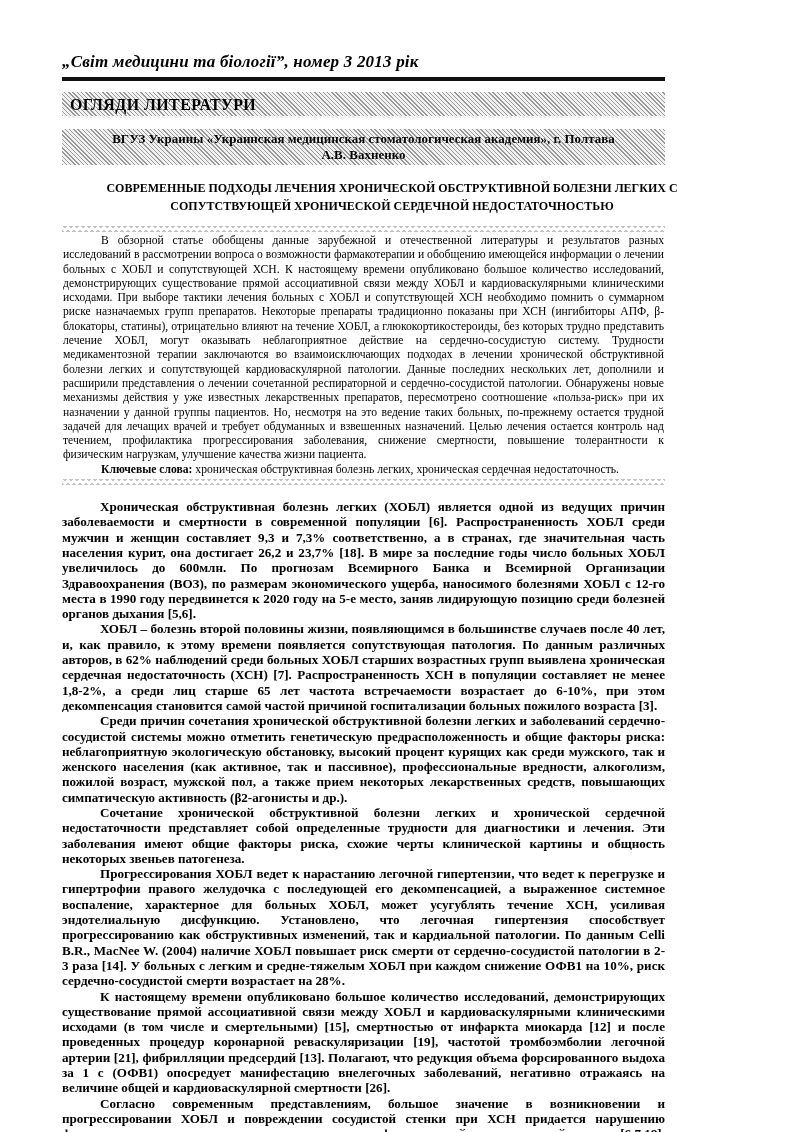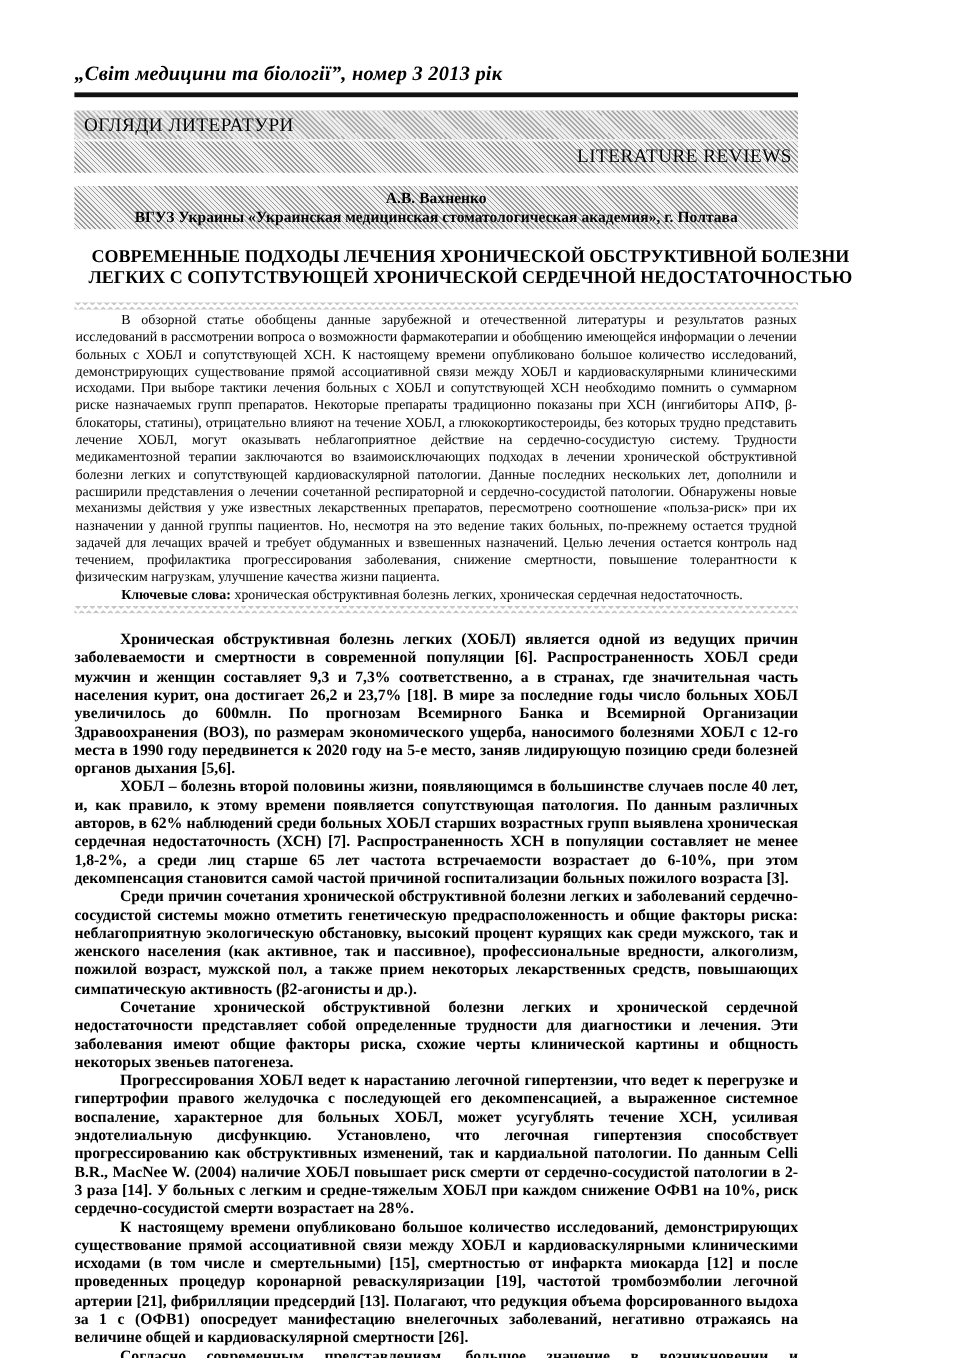--- a/index.html
+++ b/index.html
@@ -35,21 +35,21 @@
   .hatch {
     background: repeating-linear-gradient(45deg, #9a9a9a 0 1px, #f1f1f1 1px 3px);
   }
   .section-band {
     margin-top: 11px;
   }
   .section-row {
     height: 26px;
     line-height: 26px;
     font-size: 16px;
-    font-weight: normal;
+    font-weight: bold;
     letter-spacing: 0.4px;
     text-shadow: 1px 0 0 rgba(255,255,255,0.55);
   }
   .section-row.left  { padding-left: 8px;  text-align: left;  border-bottom: 2px solid rgba(255,255,255,0.75); }
   .section-row.right { padding-right: 5px; text-align: right; }
 
   
   .udk {
     margin-top: 14px;
     font-size: 13.5px;
@@ -65,21 +65,21 @@
     font-size: 13px;
     line-height: 15.5px;
     text-shadow: 1px 0 0 rgba(255,255,255,0.55);
   }
 
   
   .article-title {
     margin: 15px auto 0 auto;
     width: 660px;
     text-align: center;
-    font-size: 15px;
+    font-size: 12px;
     font-weight: bold;
     line-height: 17.5px;
   }
 
   
   .abstract-block { margin-top: 11px; }
   .zigzag {
     height: 6px;
     background:
       linear-gradient(135deg, #c3c3c3 25%, transparent 25%) -3px 0,
@@ -119,27 +119,26 @@
 </head>
 <body>
 
 <div class="page">
 
   <div class="journal-header">„Світ медицини та біології”, номер 3 2013 рік</div>
   <div class="double-rule"></div>
 
   <div class="section-band">
     <div class="section-row left hatch">ОГЛЯДИ ЛИТЕРАТУРИ</div>
-    <div class="section-row right hatch">LITERATURE REVIEWS</div>
   </div>
 
 
   <div class="authors-band hatch">
+    <div>ВГУЗ Украины «Украинская медицинская стоматологическая академия», г. Полтава</div>
     <div>А.В. Вахненко</div>
-    <div>ВГУЗ Украины «Украинская медицинская стоматологическая академия», г. Полтава</div>
   </div>
 
   <div class="article-title">СОВРЕМЕННЫЕ ПОДХОДЫ ЛЕЧЕНИЯ ХРОНИЧЕСКОЙ ОБСТРУКТИВНОЙ БОЛЕЗНИ ЛЕГКИХ С СОПУТСТВУЮЩЕЙ ХРОНИЧЕСКОЙ СЕРДЕЧНОЙ НЕДОСТАТОЧНОСТЬЮ</div>
 
   <div class="abstract-block">
     <div class="zigzag"></div>
     <div class="abstract-text">
       <p>В обзорной статье обобщены данные зарубежной и отечественной литературы и результатов разных исследований в рассмотрении вопроса о возможности фармакотерапии и обобщению имеющейся информации о лечении больных с ХОБЛ и сопутствующей ХСН. К настоящему времени опубликовано большое количество исследований, демонстрирующих существование прямой ассоциативной связи между ХОБЛ и кардиоваскулярными клиническими исходами. При выборе тактики лечения больных с ХОБЛ и сопутствующей ХСН необходимо помнить о суммарном риске назначаемых групп препаратов. Некоторые препараты традиционно показаны при ХСН (ингибиторы АПФ, β-блокаторы, статины), отрицательно влияют на течение ХОБЛ, а глюкокортикостероиды, без которых трудно представить лечение ХОБЛ, могут оказывать неблагоприятное действие на сердечно-сосудистую систему. Трудности медикаментозной терапии заключаются во взаимоисключающих подходах в лечении хронической обструктивной болезни легких и сопутствующей кардиоваскулярной патологии.  Данные последних нескольких лет, дополнили и расширили представления о лечении сочетанной респираторной и сердечно-сосудистой патологии. Обнаружены новые механизмы действия у уже известных лекарственных препаратов, пересмотрено соотношение «польза-риск» при их назначении у данной группы пациентов. Но, несмотря на это ведение таких больных, по-прежнему остается трудной задачей для лечащих врачей и требует обдуманных и взвешенных назначений. Целью лечения остается контроль над течением, профилактика прогрессирования заболевания, снижение смертности, повышение толерантности к физическим нагрузкам, улучшение качества жизни пациента.</p>
       <p><span class="kw-label">Ключевые слова:</span><span> хроническая обструктивная болезнь легких, хроническая сердечная недостаточность.</span></p>
     </div>

